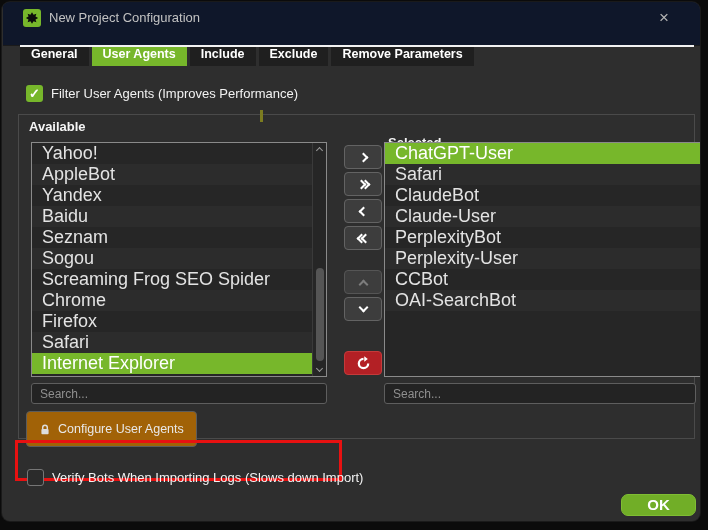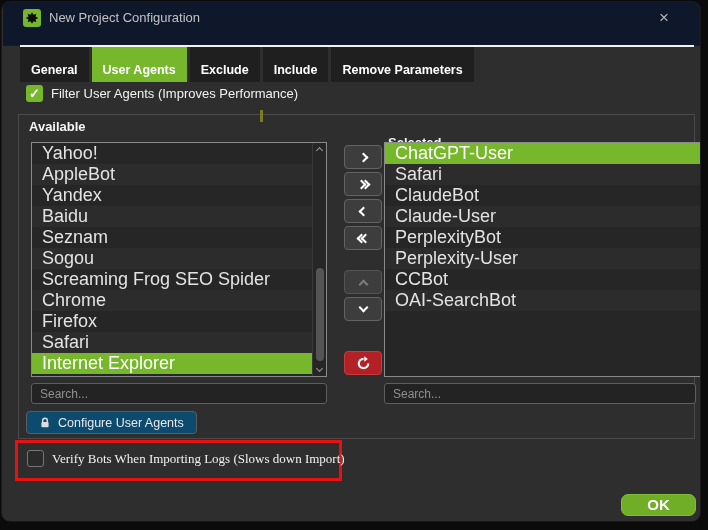--- a/index.html
+++ b/index.html
@@ -13,21 +13,21 @@
   .app-icon { position:absolute; left:20px; top:7px; width:18px; height:18px; background:#77b72b; border-radius:3px;
               display:flex; align-items:center; justify-content:center; }
   .title-text { position:absolute; left:46px; top:8px; font-size:13px; color:#c2c2c2; }
   .close-x { position:absolute; right:26px; top:5px; width:22px; height:22px; color:#b3b3b3; font-size:17px;
              line-height:22px; text-align:center; cursor:default; }
 
   
   .tabstrip { position:absolute; left:18px; top:43px; right:6px; height:24px; }
   .tab-underline { position:absolute; left:0; top:0; right:0; height:2px; background:#f2f2f2; }
   .tabs { position:absolute; left:0; top:2px; display:flex; }
-  .tab { background:#1f1f1f; color:#ffffff; font-size:12.5px; font-weight:bold; padding:16px 11px 5px 11px;
+  .tab { background:#1f1f1f; color:#ffffff; font-size:12.5px; font-weight:bold; padding:0 11px 5px 11px;
          margin-right:3px; white-space:nowrap; }
   .tab.active { background:#77b72b; }
   .tab-rest { position:absolute; top:2px; height:21px; right:0; background:#363636; z-index:-1; left:368px; }
 
   
   .filter-row { position:absolute; left:24px; top:83px; display:flex; align-items:center; }
   .cb { width:17px; height:17px; border-radius:3px; flex:0 0 auto; }
   .cb.checked { background:#77b72b; color:#fff; font-size:13px; font-weight:bold; text-align:center; line-height:17px; }
   .cb.unchecked { background:#2b2b2b; border:1px solid #767676; }
   .cb-label { margin-left:8px; font-size:13px; color:#f2f2f2; }
@@ -58,26 +58,26 @@
             color:#d8d8d8; font-size:12px; padding:0 8px; font-family:"Liberation Sans", sans-serif; }
   .search::placeholder { color:#8f8f8f; }
 
   
   .xfer { position:absolute; left:342px; width:38px; height:24px; background:#3d3d3d; border:1px solid #636363;
           border-radius:4px; display:flex; align-items:center; justify-content:center; }
   .xfer.red { background:#b32025; border-color:#c53a3a; }
   .dbl { display:flex; }
   .dbl .chev { margin:0 -1.5px; }
 
-  .config-btn { position:absolute; left:24px; top:409px; height:23px; background:#0c4a6e; border:1px solid #5c5c5c;
+  .config-btn { position:absolute; left:24px; top:409px; height:36px; background:#a16207; border:1px solid #5c5c5c;
                 border-radius:4px; display:flex; align-items:center; padding:8px 12px; color:#e8e8e8; font-size:12.5px; }
   .config-btn svg { margin-right:7px; }
 
   .red-annotation { position:absolute; left:13px; top:438px; width:327px; height:41px; border:3px solid #e81111; }
-  .verify-row { position:absolute; left:25px; top:448px; display:flex; align-items:center;font-family:Liberation Serif, serif; }
+  .verify-row { position:absolute; left:25px; top:467px; display:flex; align-items:center; }
 
   .ok-btn { position:absolute; left:619px; top:492px; width:75px; height:22px; background:#71ae27; border:1px solid #7fbd33;
             border-radius:7px; color:#ffffff; font-size:15px; font-weight:bold; text-align:center; line-height:20px; }
 </style>
 </head>
 <body>
 
 <div class="canvas">
   <div class="window">
 
@@ -90,22 +90,22 @@
       <span class="title-text">New Project Configuration</span>
       <div class="close-x">×</div>
     </div>
 
     <div class="tabstrip">
       <div class="tab-underline"></div>
       <div class="tab-rest"></div>
       <div class="tabs" id="tabs">
           <div class="tab">General</div>
           <div class="tab active">User Agents</div>
+          <div class="tab">Include</div>
           <div class="tab">Exclude</div>
-          <div class="tab">Include</div>
           <div class="tab">Remove Parameters</div>
         </div>
     </div>
 
     <div class="filter-row">
       <div class="cb checked">✓</div>
       <span class="cb-label">Filter User Agents (Improves Performance)</span>
     </div>
 
     <div class="panel"></div>

